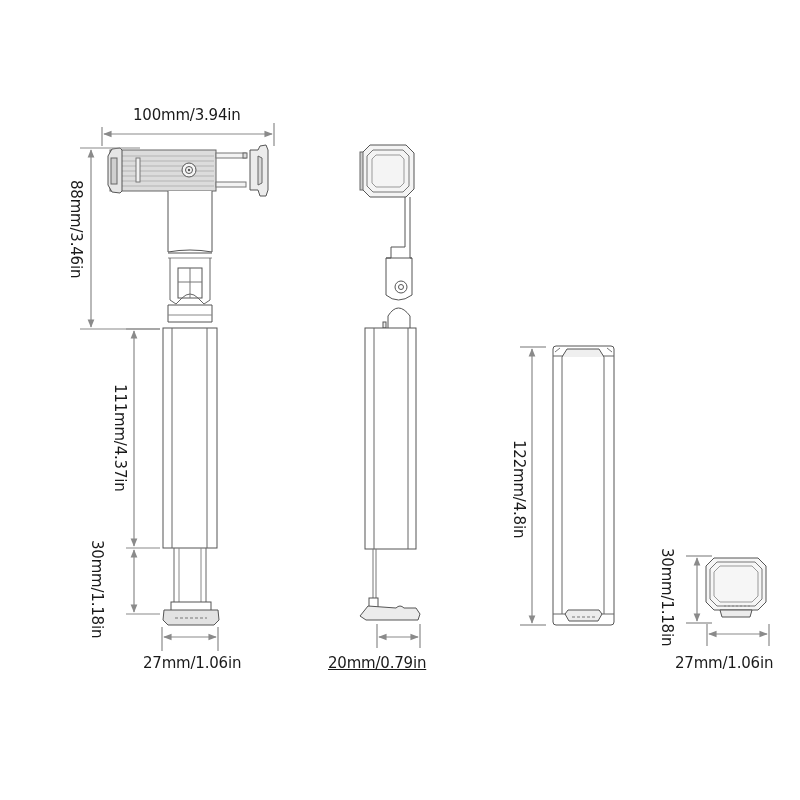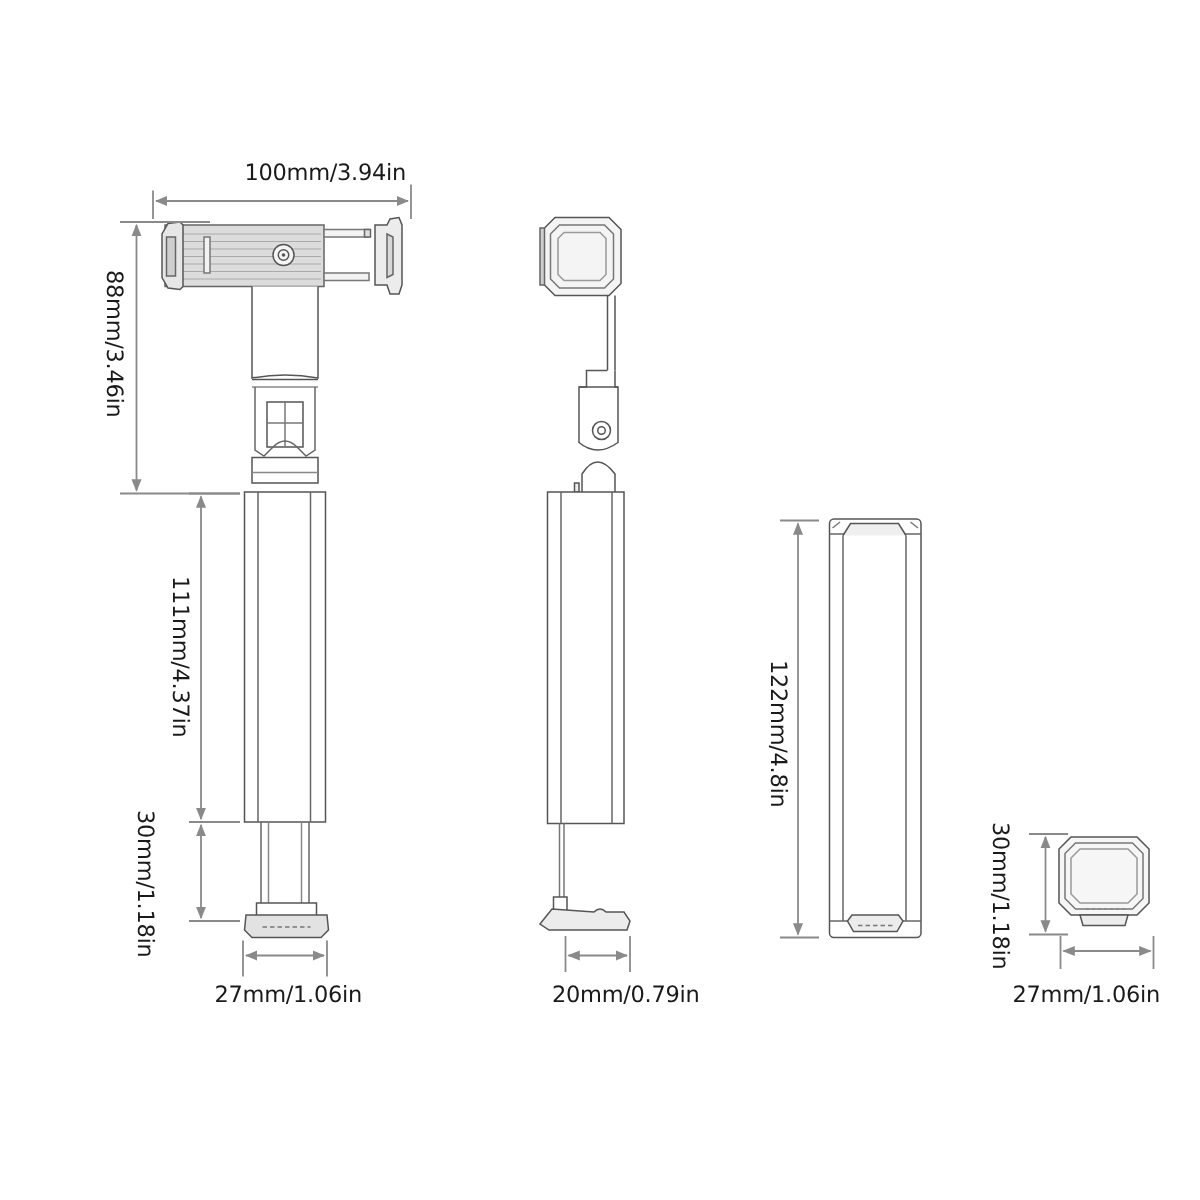--- a/index.html
+++ b/index.html
@@ -154,24 +154,24 @@
   <g stroke="#8a8a8a" stroke-width="1.2" fill="none">
     <line x1="686" y1="556" x2="712" y2="556"></line>
     <line x1="686" y1="623" x2="712" y2="623"></line>
     <line x1="697" y1="558" x2="697" y2="621" marker-start="url(#arr)" marker-end="url(#arr)"></line>
     <line x1="707" y1="624" x2="707" y2="646"></line>
     <line x1="769" y1="624" x2="769" y2="646"></line>
     <line x1="709" y1="634" x2="767" y2="634" marker-start="url(#arr)" marker-end="url(#arr)"></line>
   </g>
 </svg>
 
-<div class="lbl" style="left:133px; top:108px;margin-left:30px;">100mm/3.94in</div>
+<div class="lbl" style="left:133px; top:108px;">100mm/3.94in</div>
 <div class="vlbl" style="left:83px; top:180px;">88mm/3.46in</div>
 <div class="vlbl" style="left:127px; top:384px;">111mm/4.37in</div>
 <div class="vlbl" style="left:104px; top:540px;">30mm/1.18in</div>
 <div class="lbl" style="left:143px; top:656px;">27mm/1.06in</div>
 
-<div class="lbl" style="left:368px; top:656px;">20mm/0.79in</div>
+<div class="lbl" style="left:328px; top:656px;text-decoration:underline;">20mm/0.79in</div>
 
 <div class="vlbl" style="left:526px; top:440px;">122mm/4.8in</div>
 
 <div class="vlbl" style="left:674px; top:548px;">30mm/1.18in</div>
 <div class="lbl" style="left:675px; top:656px;">27mm/1.06in</div>
 
 </body></html>

